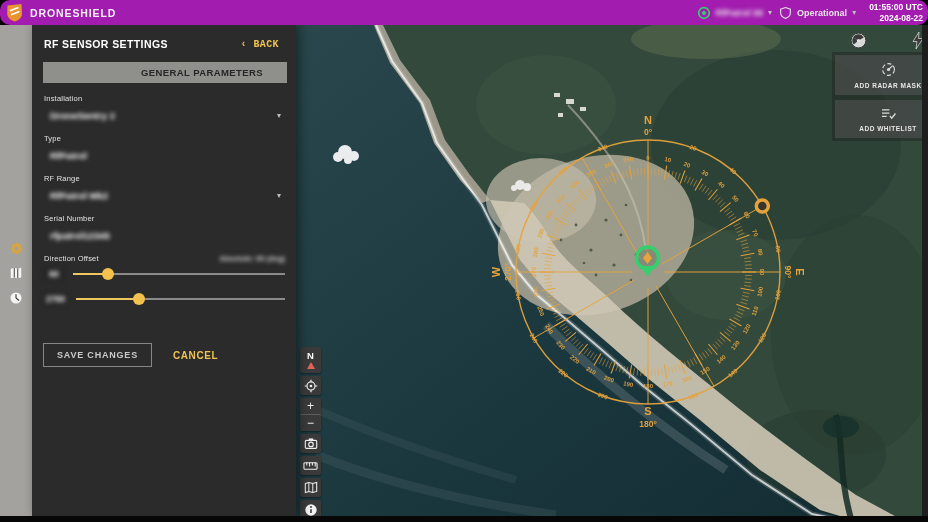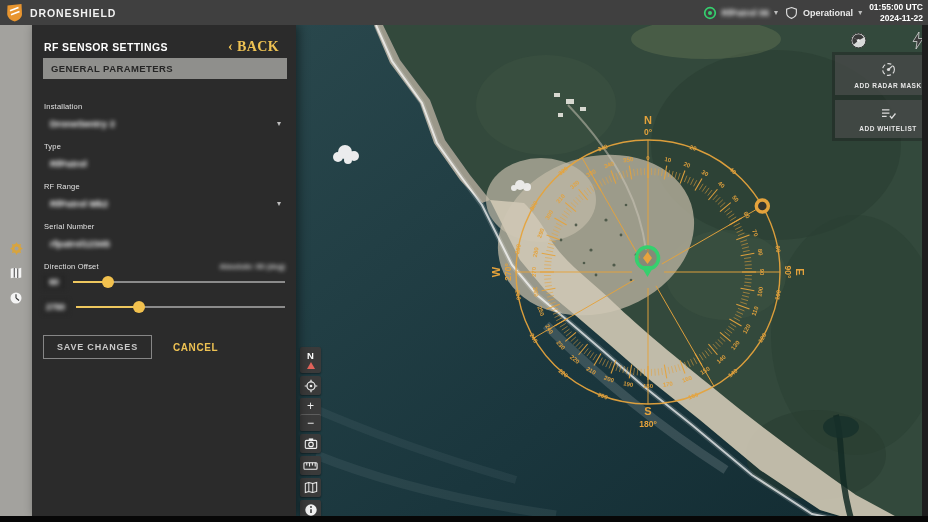--- a/index.html
+++ b/index.html
@@ -1,54 +1,54 @@
 <!DOCTYPE html>
 <html><head>
 <meta charset="utf-8">
 <style>
   html,body{margin:0;padding:0;}
   body{width:928px;height:522px;position:relative;overflow:hidden;background:#000;
        font-family:"Liberation Sans",sans-serif;-webkit-font-smoothing:antialiased;}
   .redacted{filter:blur(2px);}
   
-  .topbar{position:absolute;left:0;top:0;width:928px;height:25px;background:#404040;
-          display:flex;align-items:center;z-index:40;}
+  .topbar{position:absolute;left:0;top:0;width:928px;height:25px;background:#a21caf;
+          display:flex;align-items:center;z-index:40;border-radius:10px;}
   .logo-wrap{display:flex;align-items:center;margin-left:6px;}
   .brand{color:#f1f1f1;font-size:10.5px;font-weight:bold;letter-spacing:.9px;margin-left:7px;}
   .topbar-right{margin-left:auto;display:flex;align-items:center;gap:7px;padding-right:5px;}
   .tb-group{display:flex;align-items:center;gap:5px;color:#e9e9e9;font-size:9px;font-weight:bold;cursor:pointer;}
   .chev{color:#bdbdbd;font-size:8px;font-weight:normal;}
-  .clock{color:#fff;font-size:8.5px;font-weight:bold;text-align:right;line-height:1.25;}
+  .clock{color:#fff;font-size:8.5px;font-weight:bold;text-align:right;line-height:1.25;margin-left:6px;}
   
   .rail{position:absolute;left:0;top:25px;width:32px;height:491px;background:#a3a29e;z-index:30;
         display:flex;flex-direction:column;align-items:center;padding-top:215px;gap:9px;box-sizing:border-box;}
   .rail-btn{width:16px;height:16px;display:flex;align-items:center;justify-content:center;cursor:pointer;}
   
   .panel{position:absolute;left:32px;top:25px;width:264px;height:491px;background:rgba(44,44,44,.97);
          z-index:30;box-sizing:border-box;padding:13px 9px 0 11px;box-shadow:3px 0 10px rgba(0,0,0,.45);}
-  .panel-head{display:flex;justify-content:space-between;align-items:center;margin-bottom:2px;padding:0 2px 0 1px;}
+  .panel-head{display:flex;justify-content:space-between;margin-bottom:11px;padding:0 2px 0 1px;}
   .panel-title{color:#fff;font-size:10.5px;font-weight:bold;letter-spacing:.4px;}
-  .back-btn{color:#eec253;font-size:14px;font-weight:bold;letter-spacing:.4px;cursor:pointer;background:none;border:none;font-family:Liberation Serif, serif;}
+  .back-btn{color:#eec253;font-size:10px;font-weight:bold;letter-spacing:.4px;cursor:pointer;background:none;border:none;font-family:Liberation Mono, monospace;}
   .section-bar{background:#8f8f8c;color:#262626;font-size:9.5px;font-weight:bold;letter-spacing:.4px;
-               padding:5px 8px;margin-bottom:23px;}
+               padding:5px 24px;margin-bottom:11px;text-align:right;}
   .field{margin-bottom:11px;}
   .field-label{color:#e2e2e2;font-size:7.5px;margin:0 1px 5px 1px;letter-spacing:.2px;}
   .value-row{display:flex;align-items:center;justify-content:space-between;padding:1px 6px 1px 7px;min-height:13px;}
   .field-value{color:#fff;font-size:9.5px;font-weight:bold;}
   .offset-head{display:flex;justify-content:space-between;align-items:baseline;margin-bottom:4px;}
   .absolute-label{color:#d2d2d2;font-size:7.5px;font-weight:bold;margin-right:2px;}
   .slider-row{display:flex;align-items:center;gap:8px;margin:2px 0 0 0;}
   .slider-value{background:#262626;color:#fff;font-size:8.5px;font-weight:bold;padding:2px 3px;
                 min-width:16px;text-align:center;}
   .slider{position:relative;flex:1;height:14px;cursor:pointer;}
   .slider .track{position:absolute;top:6px;left:0;right:2px;height:2px;background:#8b8b8b;}
   .slider .fill{position:absolute;top:6px;left:0;height:2px;background:#eec75e;width:var(--p,30%);}
   .slider .thumb{position:absolute;top:1px;left:calc(var(--p,30%) - 6px);width:12px;height:12px;
                  border-radius:50%;background:#f2c14e;}
-  .btn-row{display:flex;align-items:center;gap:15px;margin-top:21px;}
+  .btn-row{display:flex;align-items:center;gap:15px;margin-top:37px;}
   .save-btn{border:1px solid #868686;color:#cacaca;background:transparent;font-size:9px;font-weight:bold;
             letter-spacing:.8px;padding:6px 13px;font-family:inherit;cursor:pointer;}
   .cancel-btn{color:#eec253;font-size:10px;font-weight:bold;letter-spacing:.6px;background:none;border:none;font-family:inherit;cursor:pointer;}
   
   .map{position:absolute;left:296px;top:25px;width:632px;height:491px;overflow:hidden;background:#2e4237;z-index:10;}
   .map svg.layer{position:absolute;left:0;top:0;}
   
   .map-controls{position:absolute;left:4px;top:322px;display:flex;flex-direction:column;gap:3px;z-index:6;}
   .ctrl{background:#3a3a3a;border-radius:2px;width:21px;height:19px;color:#f0f0f0;display:flex;
         align-items:center;justify-content:center;font-size:12px;box-shadow:0 1px 2px rgba(0,0,0,.45);cursor:pointer;}
@@ -92,21 +92,21 @@
     </div>
     <div class="tb-group">
       <svg width="13" height="14" viewBox="0 0 16 16">
         <path d="M8,1.3 L14,3.4 V7.6 C14,11 11.3,13.4 8,14.6 C4.7,13.4 2,11 2,7.6 V3.4 Z" fill="none" stroke="#dedede" stroke-width="1.4"></path>
       </svg>
       <span>Operational</span>
       <span class="chev">▾</span>
     </div>
     <div class="clock">
       <div>01:55:00 UTC</div>
-      <div>2024-11-22</div>
+      <div>2024-08-22</div>
     </div>
   </div>
 </div>
 
 <div class="rail">
   <div class="rail-btn">
     <svg width="15" height="15" viewBox="0 0 16 16">
       <path fill="#d9a43c" d="M8,3a5,5 0 1,0 0,10a5,5 0 1,0 0,-10 M8,1.2 L9.2,3 L6.8,3 Z M8,14.8 L6.8,13 L9.2,13 Z M1.2,8 L3,6.8 L3,9.2 Z M14.8,8 L13,9.2 L13,6.8 Z M3.2,3.2 L5.3,3.6 L3.6,5.3 Z M12.8,12.8 L10.7,12.4 L12.4,10.7 Z M12.8,3.2 L12.4,5.3 L10.7,3.6 Z M3.2,12.8 L3.6,10.7 L5.3,12.4 Z"></path>
       <circle cx="8" cy="8" r="2.2" fill="#a3a29e"></circle>
     </svg>

